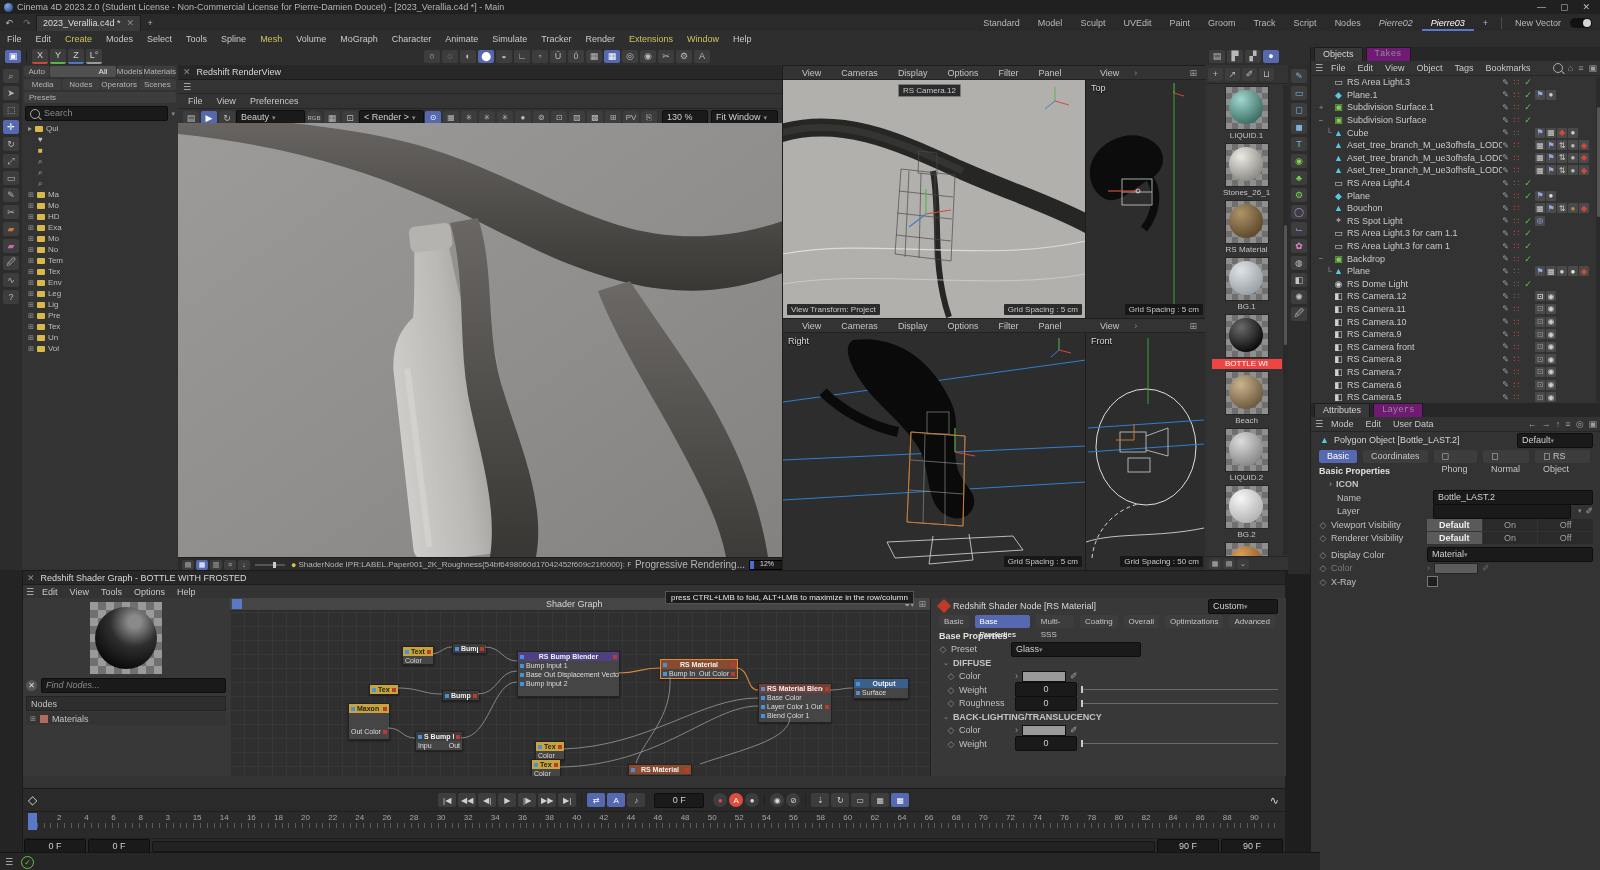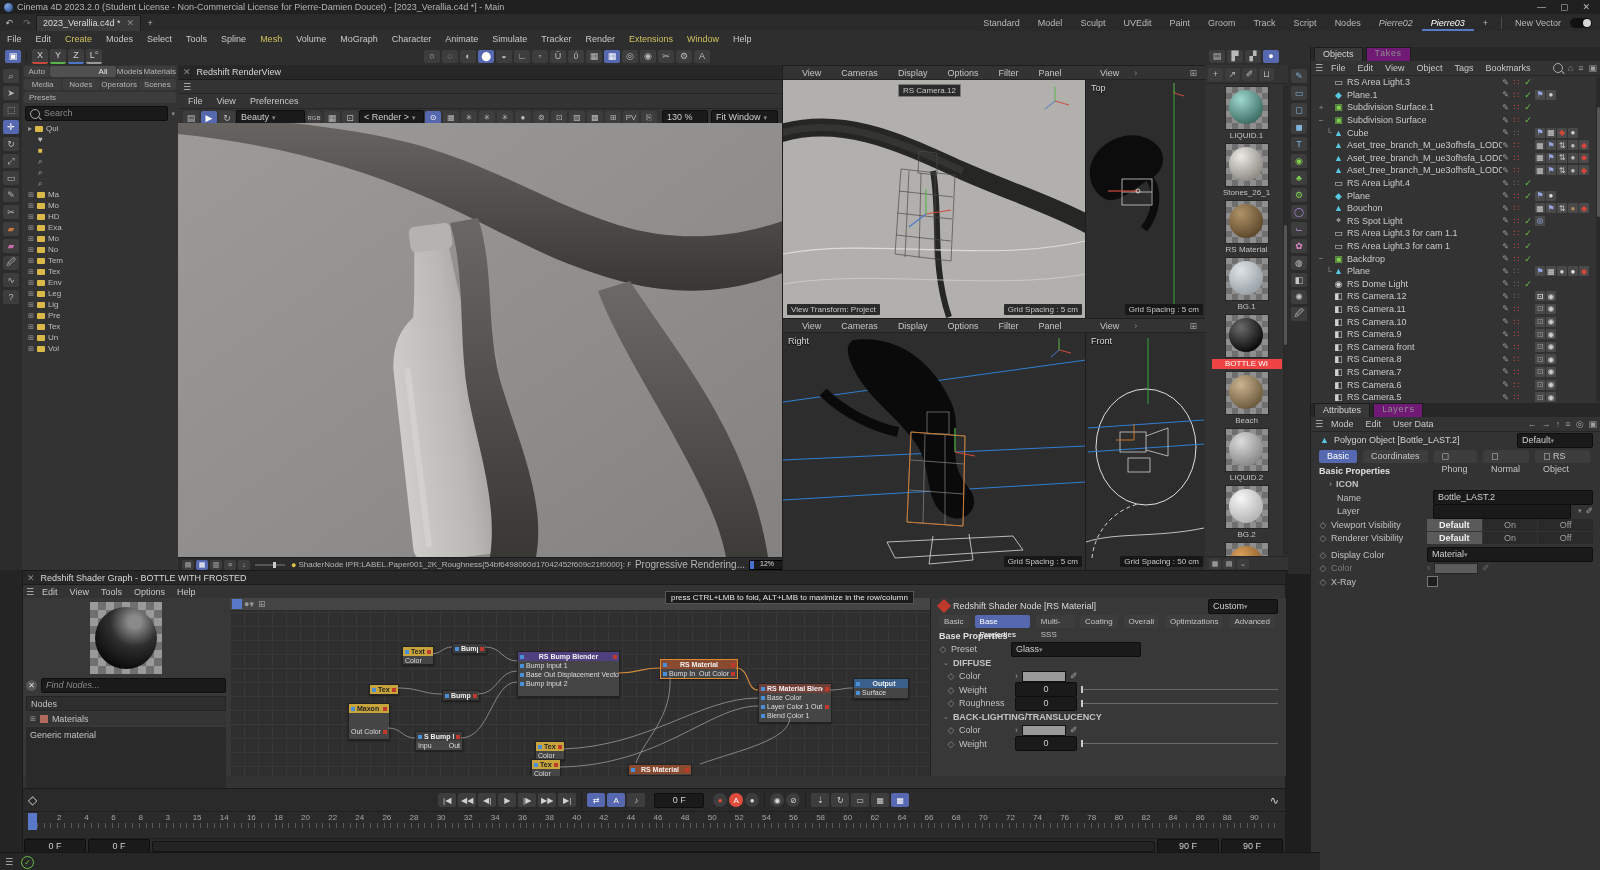--- a/index.html
+++ b/index.html
@@ -1442,26 +1442,26 @@
       <span class="field grow" style="font-style:italic;color:#8a8a8a;">Find Nodes...</span>
     </div>
     <div class="r" style="height:13px;background:#2e2e2e;border:1px solid #242424;margin:3px 4px 0 4px;padding:0 4px;">
         <span>Nodes</span>
       </div>
     <div class="r" style="height:13px;margin:1px 4px 0 4px;padding:0 4px;gap:4px;background:#343434;">
       <span style="color:#9a9a9a;font-size:7px;">⊞</span>
       <span style="width:8px;height:8px;background:#b06a5e;"></span>
       <span>Materials</span>
     </div>
-    <div style="background:#2a2a2a;margin:2px 4px;height:58px;padding:3px 4px;"><span>Generic material</span></div>
   </div>
 
   <div class="abs gcanvas" style="left:208px;top:27px;width:700px;height:178px;overflow:hidden;">
     <div class="r" style="height:12px;background:#454545;border-bottom:1px solid #2a2a2a;position:relative;z-index:2;">
       <span style="width:10px;height:10px;background:#5a78c8;margin:0 2px;"></span>
+      <span class="grow" style="text-align:center;color:#d5d5d5;">Shader Graph</span>
       <span style="color:#9a9a9a;margin-right:4px;">●▾</span>
       <span style="color:#9a9a9a;margin-right:4px;">⊞</span>
     </div>
     <svg class="abs" style="left:0;top:0;z-index:1;" width="700" height="178">
       <g fill="none" stroke="#9a9a9a" stroke-width="0.8">
         <path d="M200,56 C212,56 212,49 222,49"></path>
         <path d="M255,49 C272,49 272,63 287,63"></path>
         <path d="M167,90 C190,90 192,96 212,96"></path>
         <path d="M248,96 C268,96 268,73 287,73"></path>
         <path d="M158,130 C172,130 172,140 185,140"></path>

